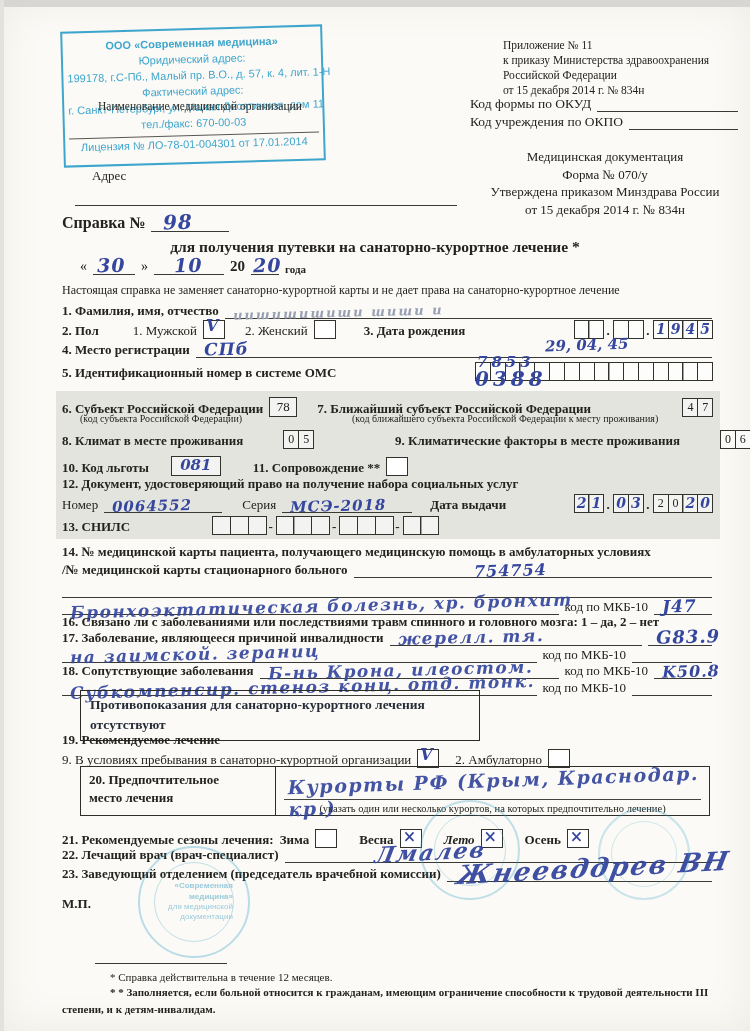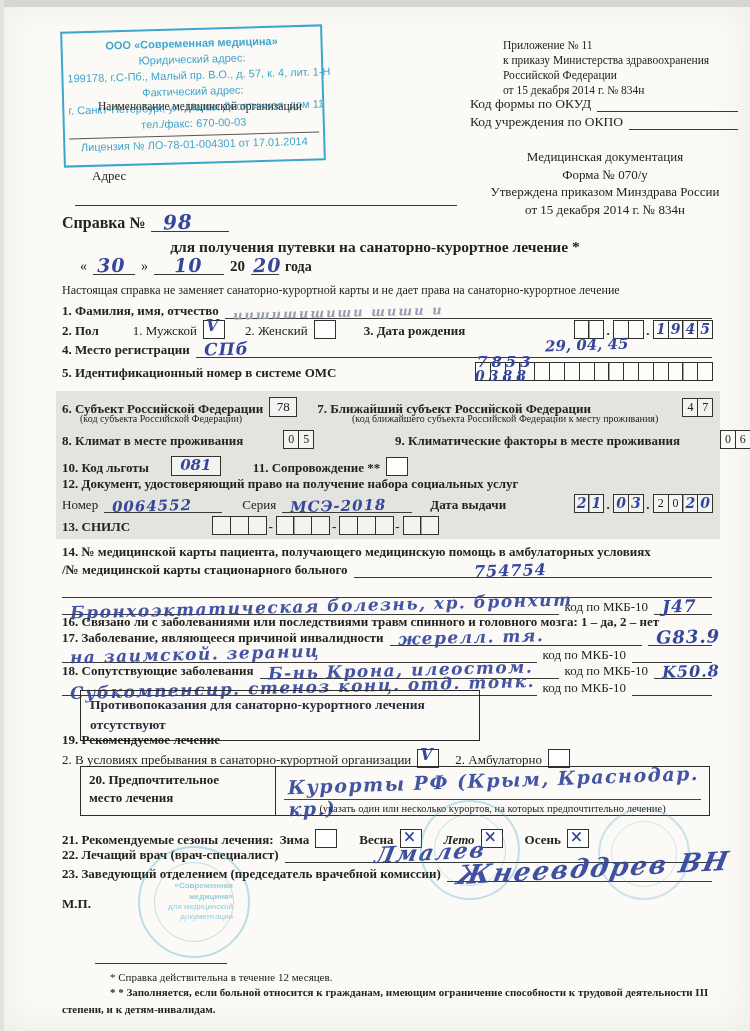--- a/index.html
+++ b/index.html
@@ -131,21 +131,21 @@
       <span class="hw hwv" style="font-size:19px;left:4px;">30</span>
     </span>
     <span style="font-size:14px;">»</span>
     <span class="ulw" style="width:70px;">
       <span class="hw hwv" style="font-size:19px;left:20px;">10</span>
     </span>
     <span class="b" style="font-size:15px;">20</span>
     <span class="ulw" style="width:28px;">
       <span class="hw hwv" style="font-size:19px;left:2px;">20</span>
     </span>
-    <span class="b" style="font-size:14px;">года</span>
+    <span class="b" style="font-size:11px;">года</span>
   </div>
   <div class="abs" style="left:62px;top:283px;font-size:12px;">Настоящая справка не заменяет санаторно-курортной карты и не дает права на санаторно-курортное лечение</div>
 
   <div class="r" style="top:303px;">
     <span class="b">1. Фамилия, имя, отчество</span>
     <span class="ul">
       <span class="hw hwv pencil">иишишишиши  шиши  и</span>
     </span>
   </div>
 
@@ -195,21 +195,21 @@
         <span class="cell"></span>
       <span class="cell"></span>
         <span class="cell"></span>
       <span class="cell"></span>
         <span class="cell"></span>
       <span class="cell"></span>
         <span class="cell"></span>
       <span class="cell"></span>
         <span class="cell"></span>
       <span class="hw" style="position:absolute;left:2px;top:-8px;font-size:15px;letter-spacing:4px;">7853</span>
-      <span class="hw" style="position:absolute;left:0;top:6px;font-size:14px;letter-spacing:4px;">0388</span>
+      <span class="hw" style="position:absolute;left:0;top:6px;font-size:20px;letter-spacing:4px;">0388</span>
     </span>
   </div>
 
   <div class="grey"></div>
 
   <div class="r" style="top:397px;">
     <span class="b">6. Субъект Российской Федерации</span>
     <span class="wbox" style="width:26px;">
       <span>78</span>
     </span>
@@ -357,21 +357,21 @@
 
   <div class="contra">
     <div>Противопоказания для санаторно-курортного лечения</div>
     <div>отсутствуют</div>
   </div>
 
   <div class="r b" style="top:733px;">
     <span>19. Рекомендуемое лечение</span>
   </div>
   <div class="r" style="top:749px;">
-    <span>2. В условиях пребывания в санаторно-курортной организации</span>
+    <span>9. В условиях пребывания в санаторно-курортной организации</span>
     <span class="cb">
       <span class="mk hw">V</span>
     </span>
     <span style="margin-left:10px;">2. Амбулаторно</span>
     <span class="cb">
       <span class="mk hw"></span>
     </span>
   </div>
 
   <div class="box20">

